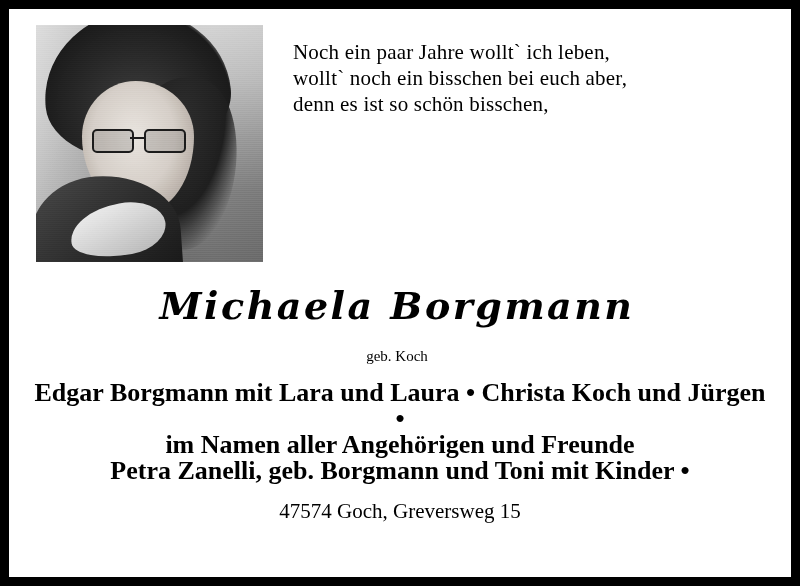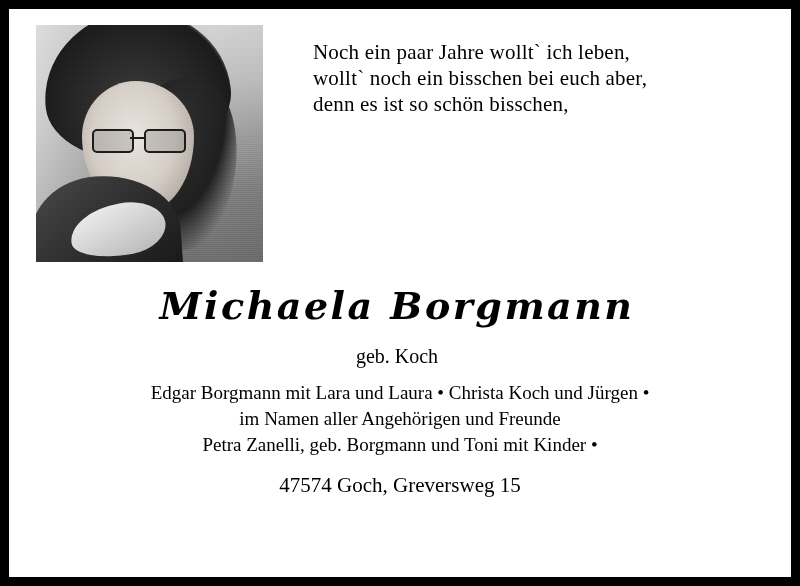--- a/index.html
+++ b/index.html
@@ -140,21 +140,21 @@
   .photo-grain {
     position: absolute;
     inset: 0;
     background-image:
       repeating-linear-gradient(0deg, rgba(255,255,255,0.035) 0px, rgba(255,255,255,0.035) 1px, rgba(0,0,0,0.035) 1px, rgba(0,0,0,0.035) 2px);
     mix-blend-mode: overlay;
   }
 
   .verse {
     flex: 1 1 auto;
-    padding-left: 50px;
+    padding-left: 30px;
     padding-top: 14px;
     text-align: left;
   }
   .verse p {
     margin: 0;
     font-size: 21px;
     line-height: 26px;
     letter-spacing: .2px;
   }
 
@@ -166,21 +166,21 @@
   .deceased-name {
     font-family: "DejaVu Serif", "Liberation Serif", serif;
     font-style: italic;
     font-weight: bold;
     font-size: 38px;
     letter-spacing: 2.5px;
     line-height: 44px;
     margin: 16px;
   }
   .maiden-name {
-    font-size: 20px;
+    font-size: 15px;
     margin: 4px 0 0 0;
     line-height: 24px;
     text-align: center;
   }
   .dates {
     margin: 10px 0 0 0;
     font-size: 21px;
     line-height: 26px;
   }
   .dates .gap { display: inline-block; width: 34px; }
@@ -190,22 +190,22 @@
     padding: 0 20px;
     text-align: center;
   }
   .intro {
     margin: 22px 0 0 0;
     font-size: 21px;
     line-height: 26px;
   }
   .family {
     margin: 12px 0 0 0;
-    font-weight: normal;
-    font-size: 19px;
+    font-weight: bold;
+    font-size: 26px;
     line-height: 26px;
   }
   .family div { margin: 0; }
   .address {
     margin: 14px 0 0 0;
     font-size: 21px;
     line-height: 26px;
   }
 </style>
 </head>

